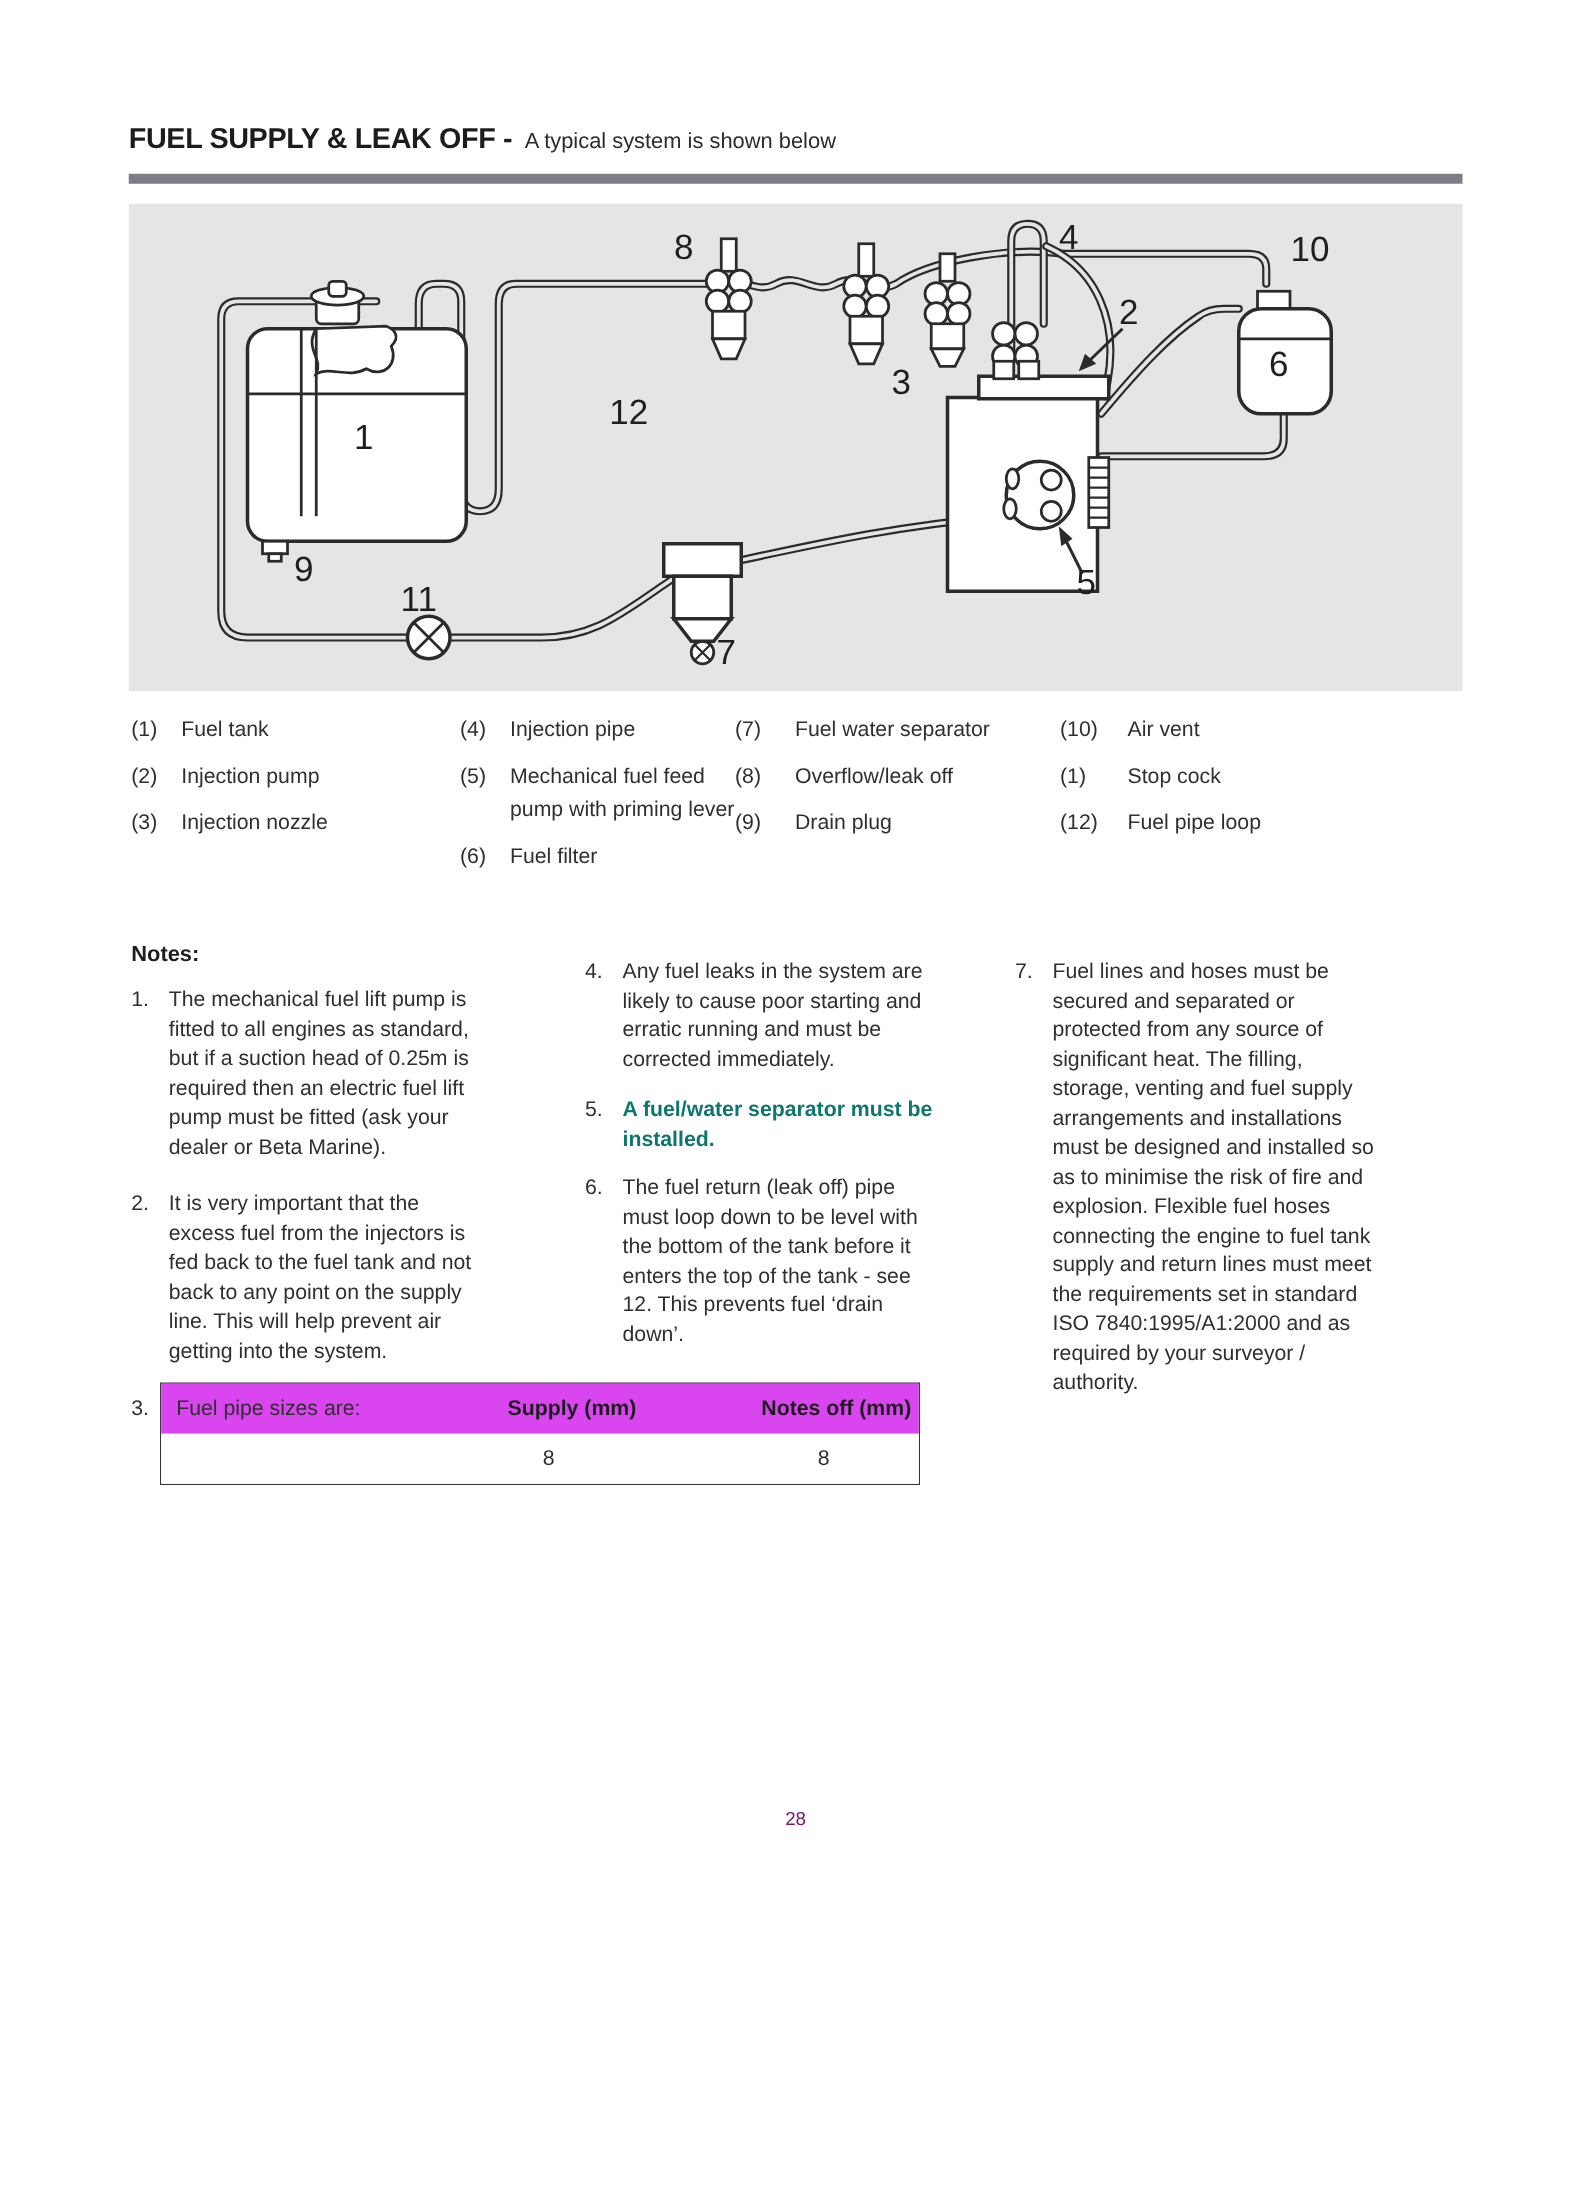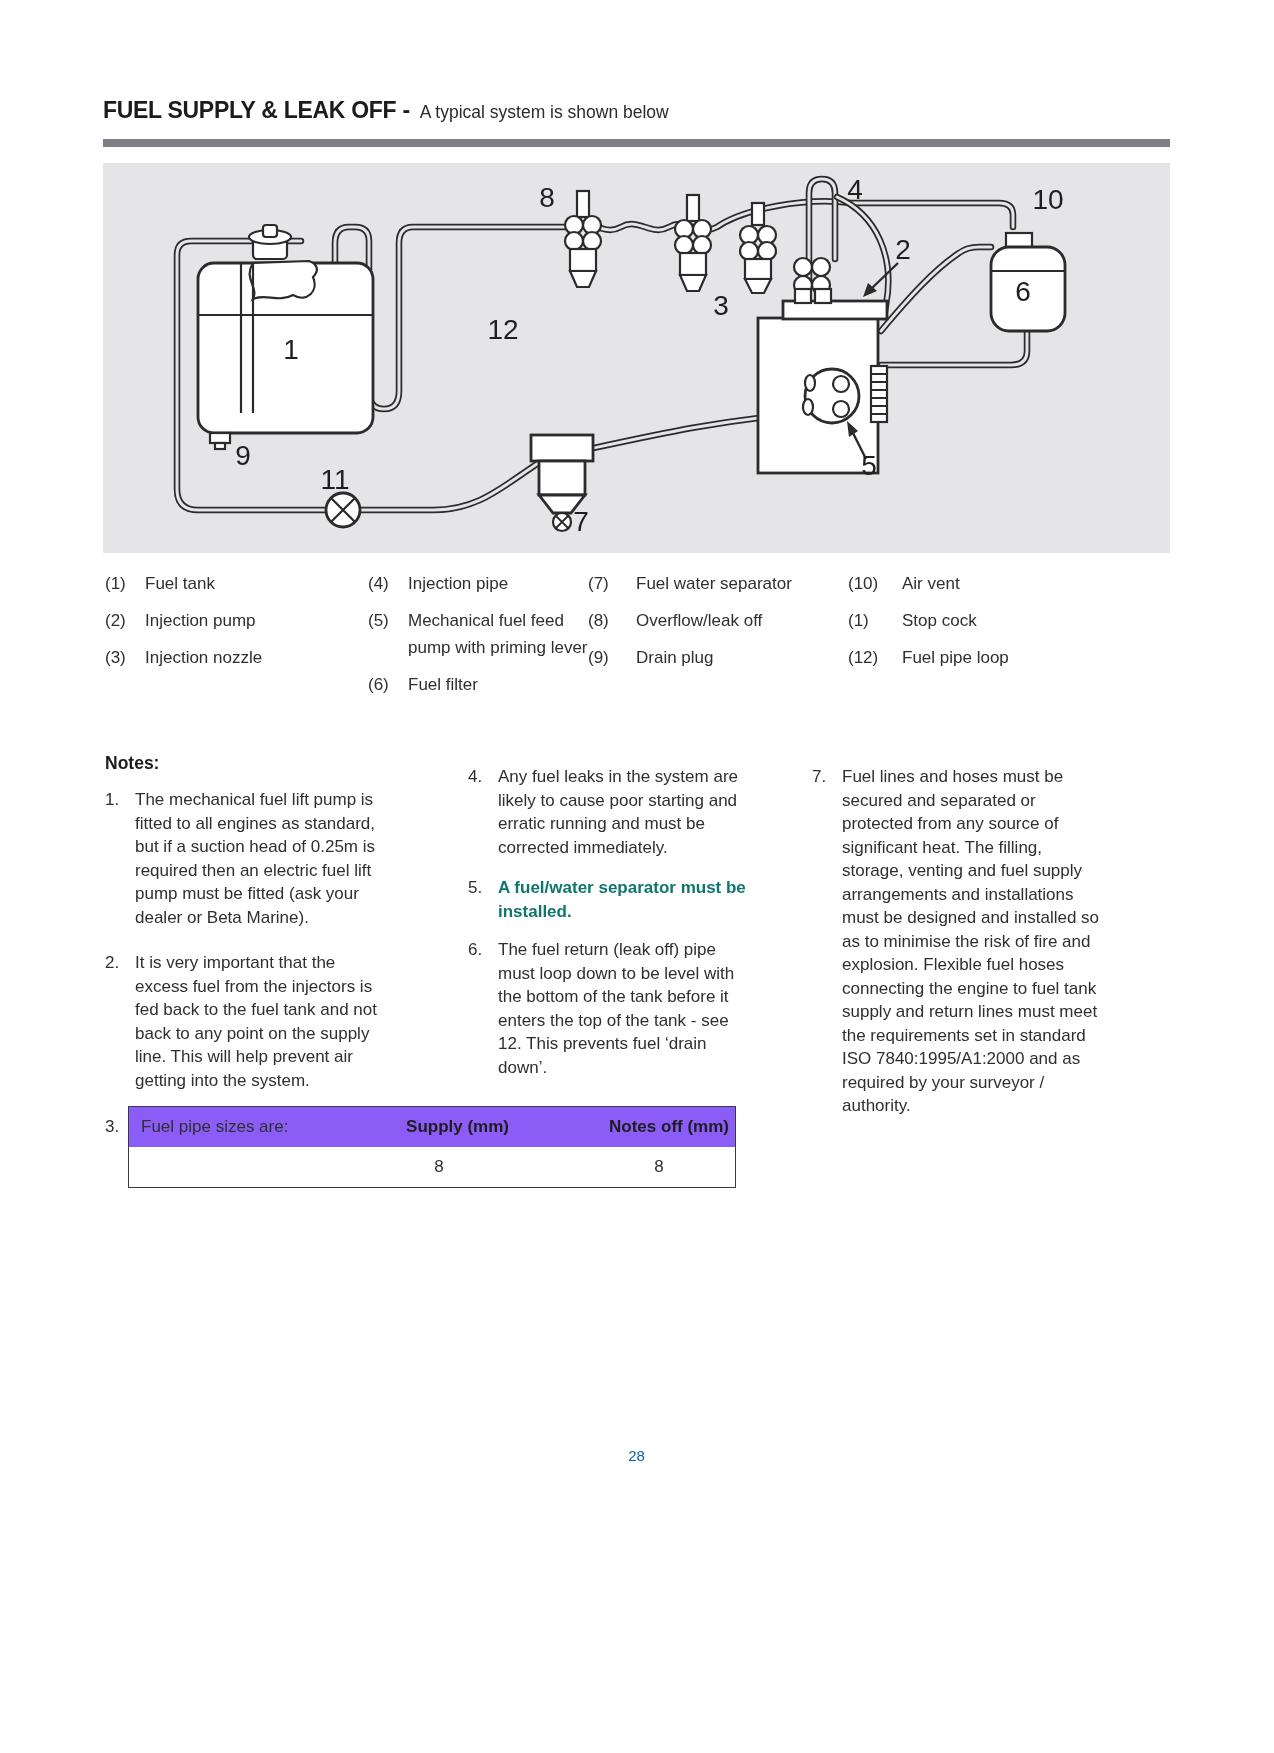--- a/index.html
+++ b/index.html
@@ -30,31 +30,31 @@
   .lg-col2 .lg-label{width:200px;}
   
   .notes-heading{position:absolute;left:105px;top:753px;font-size:17.5px;font-weight:bold;color:#1d1d1d;}
   .note{position:absolute;font-size:17px;line-height:23.5px;color:#2f2f2f;}
   .note-num{position:absolute;left:0;top:0;}
   .note-text{margin:0 0 0 30px;}
   .note.bold .note-text{font-weight:bold;color:#0f766e;}
   
   .tbl-note-num{position:absolute;left:105px;top:1117px;font-size:17px;color:#2f2f2f;}
   .pipe-table{position:absolute;left:128px;top:1106px;width:608px;height:82px;border:1.5px solid #3a3a3a;box-sizing:border-box;}
-  .pt-header{position:relative;height:40px;background:#8b5cf6;line-height:40px;font-size:17px;}
+  .pt-header{position:relative;height:40px;background:#d946ef;line-height:40px;font-size:17px;}
   .pt-label{position:absolute;left:12px;color:#2f2f2f;}
   .pt-col{position:absolute;width:140px;text-align:right;font-weight:bold;color:#1d1d1d;}
   .pt-col1{left:240px;}
   .pt-col2{left:460px;}
   .pt-values{position:relative;height:40px;background:#fff;line-height:40px;font-size:17px;color:#2f2f2f;}
   .pt-val{position:absolute;width:140px;text-align:center;}
   .pt-val1{left:240px;}
   .pt-val2{left:460px;}
   
-  .page-number{position:absolute;left:103px;top:1447px;width:1067px;text-align:center;font-size:15px;color:#0369a1;}
+  .page-number{position:absolute;left:103px;top:1447px;width:1067px;text-align:center;font-size:15px;color:#701a75;}
 </style>
 </head>
 <body>
 
 <div class="page">
 
   <div class="title-row">
     <span class="title-main">FUEL SUPPLY &amp; LEAK OFF -</span>
     <span class="title-sub">A typical system is shown below</span>
   </div>

